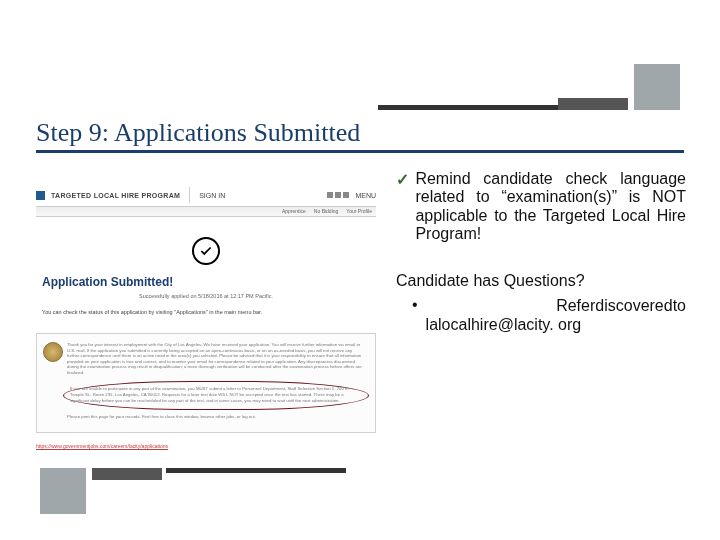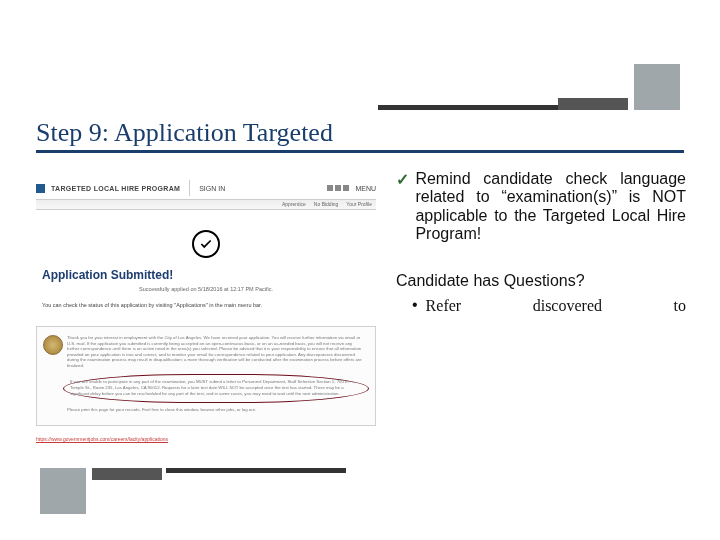--- a/index.html
+++ b/index.html
@@ -43,21 +43,21 @@
     align-items: flex-end;
     gap: 4px;
   }
   .deco-top .bar1 { width: 180px; height: 5px; background: #333; }
   .deco-top .bar2 { width: 70px; height: 12px; background: #555; }
   .deco-top .block { width: 46px; height: 46px; background: #a0a7ab; margin-left: 6px; }
 
   .left-pane {
     position: absolute;
     left: 36px;
-    top: 177px;
+    top: 184px;
     width: 340px;
   }
   .app-chrome {
     display: flex;
     align-items: center;
     font-size: 7px;
     color: #444;
     gap: 6px;
     padding: 3px 0;
   }
@@ -175,21 +175,21 @@
 <div class="slide">
 
   <div class="deco-top">
     <div class="bars">
       <div class="bar1"></div>
     </div>
     <div class="bar2"></div>
     <div class="block"></div>
   </div>
 
-  <div class="title">Step 9: Application Targeted</div>
+  <div class="title">Step 9: Applications Submitted</div>
 
   <div class="left-pane">
     <div class="app-chrome">
       <span class="logo"></span>
       <span class="tlh-title">TARGETED LOCAL HIRE PROGRAM</span>
       <span class="divider"></span>
       <span>SIGN IN</span>
       <span class="flag">
           <span></span>
           <span></span>
@@ -227,25 +227,26 @@
 
   <div class="right-pane">
     <div class="bullet-line">
       <span class="check">✓</span>
       <span class="text">Remind candidate check language related to “examination(s)” is NOT applicable to the Targeted Local Hire Program!</span>
     </div>
     <div class="heading2">Candidate has Questions?</div>
     <div class="sub-bullet">
       <span class="dot">•</span>
       <span class="text">
-        <span style="display:flex;justify-content:space-between;font-family:Liberation Serif, serif;">
+        <span style="display:flex;justify-content:flex-end;">
           <span>Refer</span>
           <span>discovered</span>
           <span>to</span>
         </span>
+        <span>lalocalhire@lacity. org</span>
       </span>
     </div>
   </div>
 
   <div class="deco-bottom">
     <div class="block"></div>
     <div class="row">
       <div class="bar1"></div>
       <div class="bar2"></div>
     </div>

